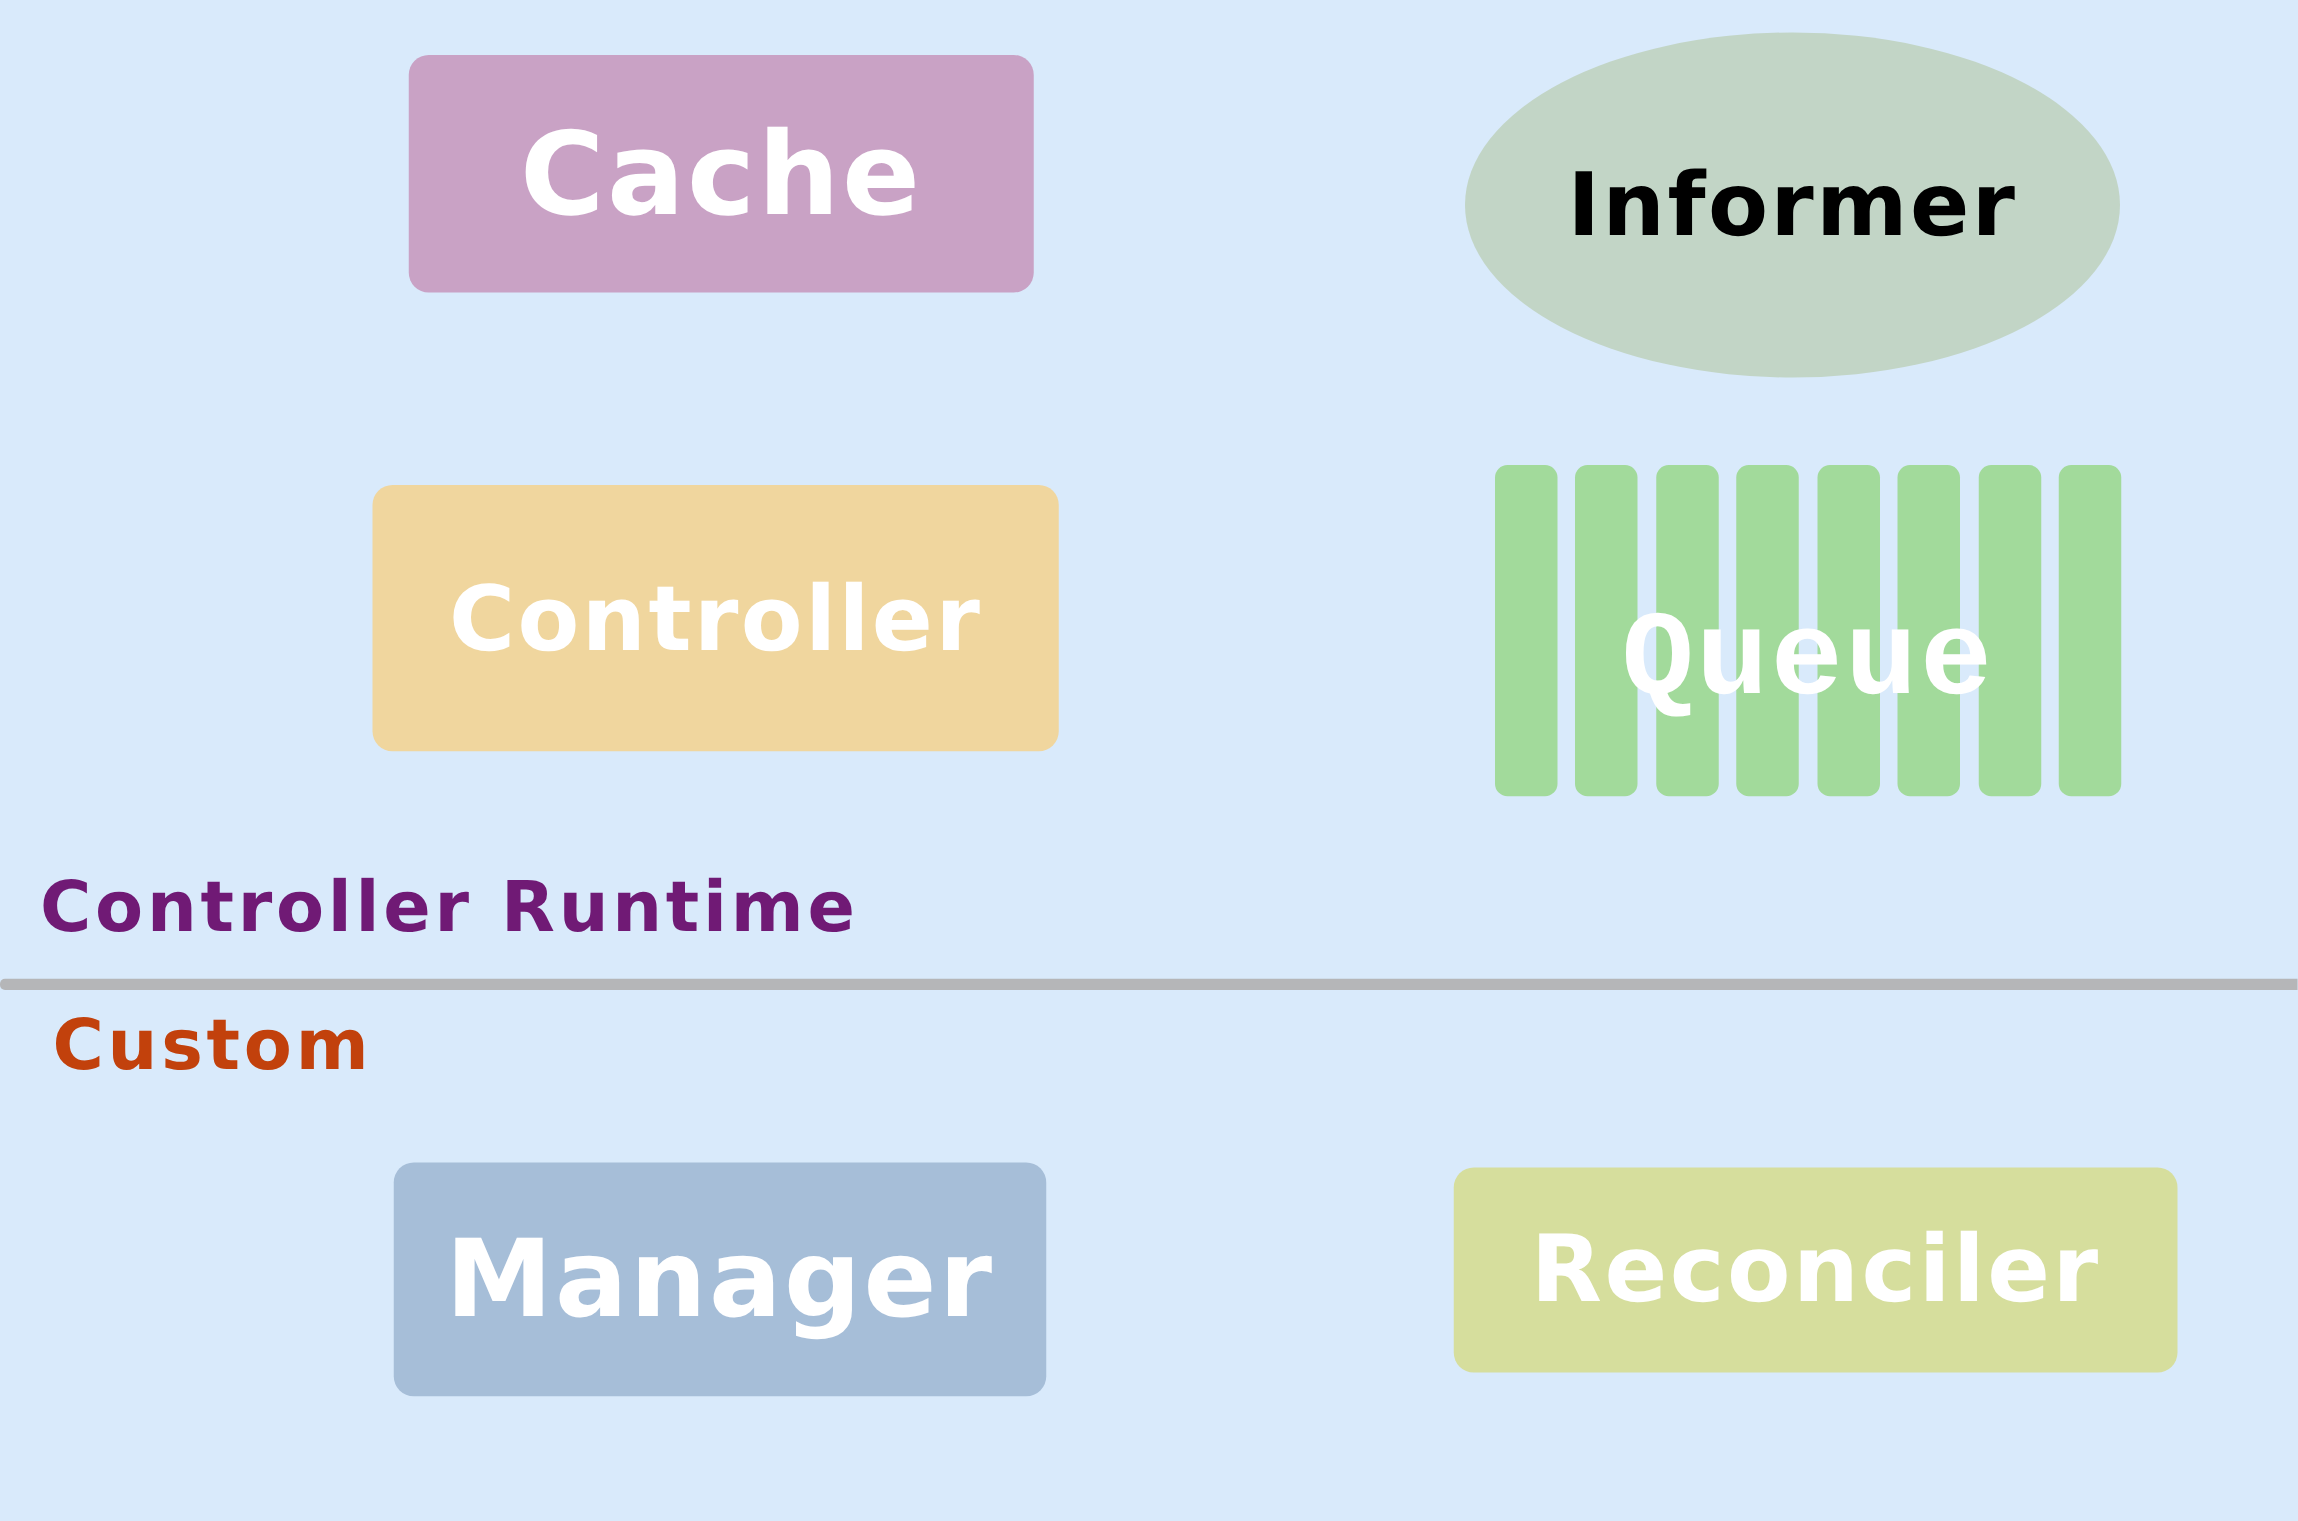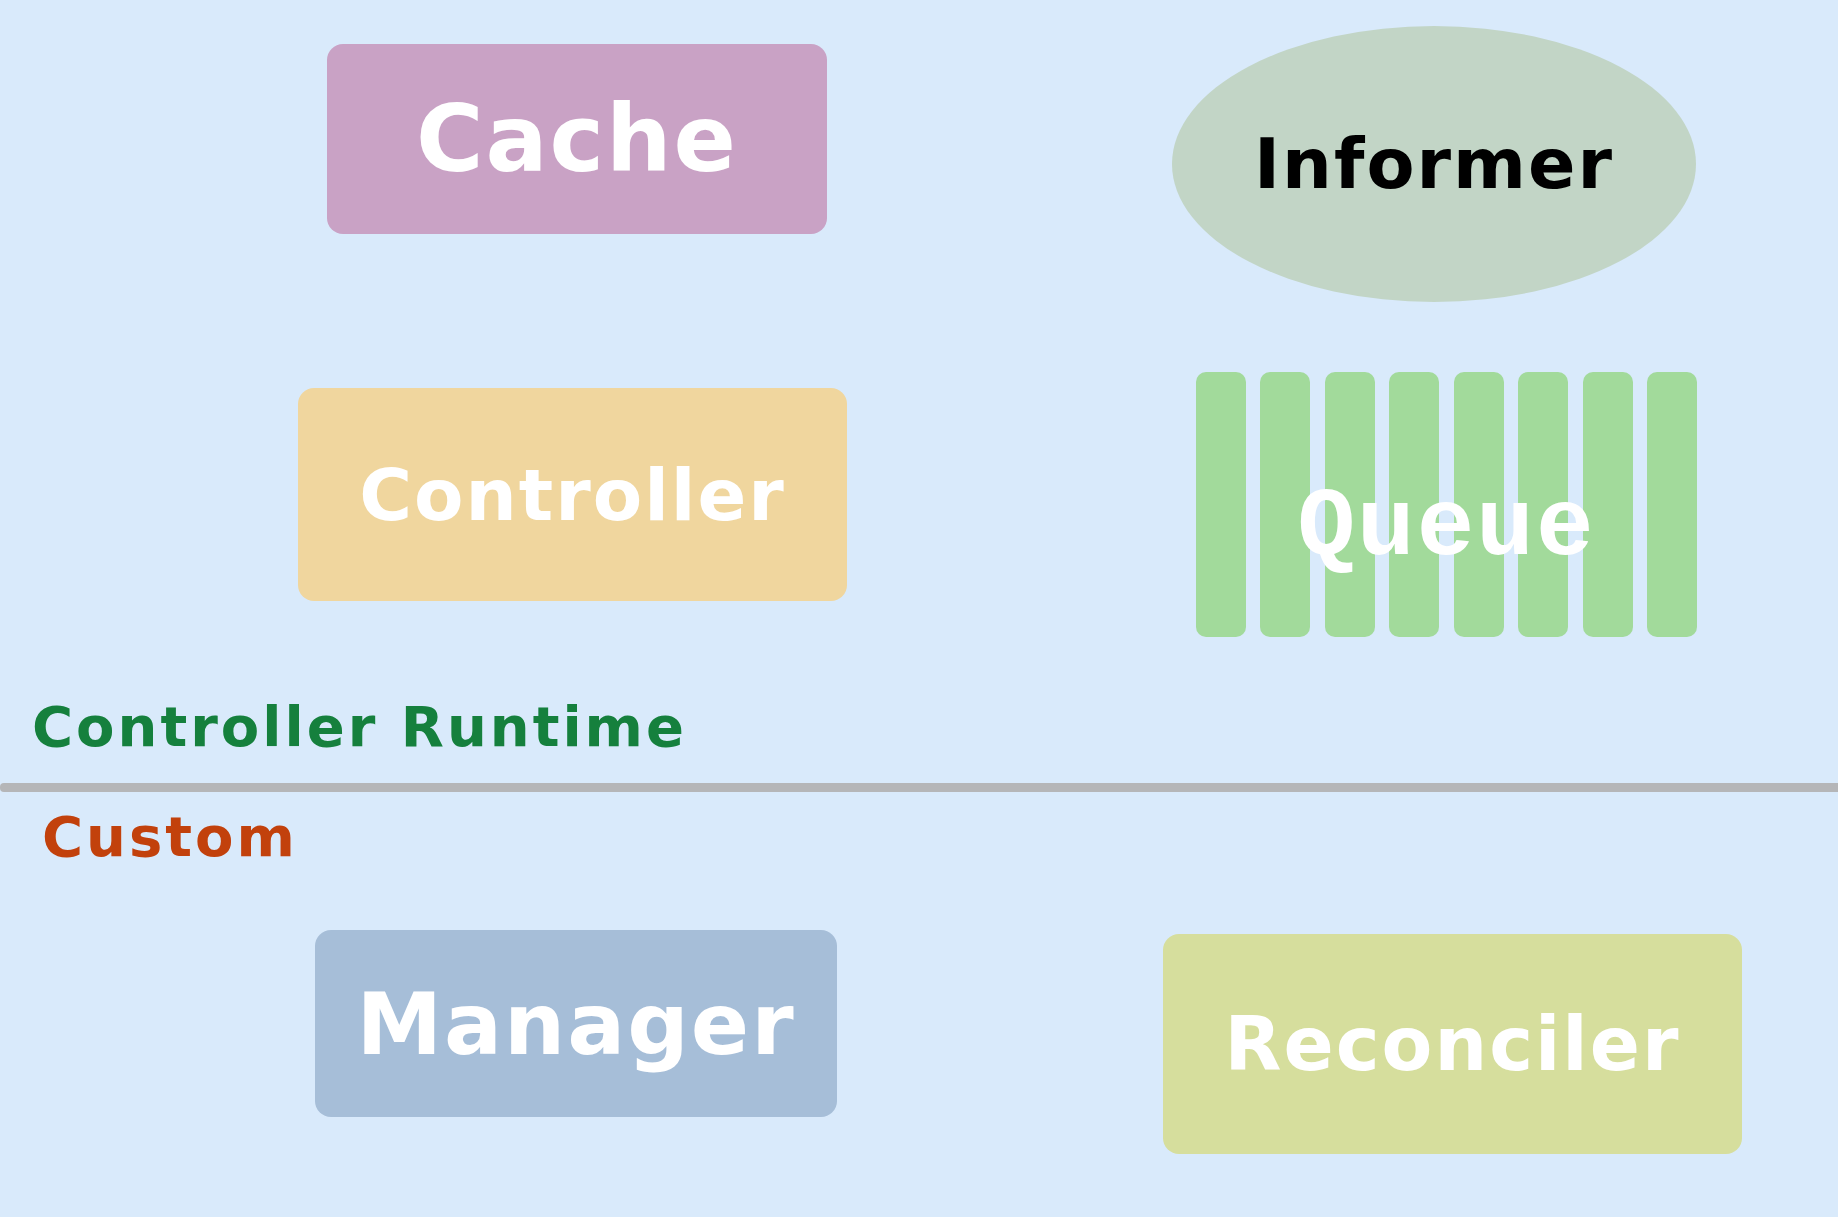--- a/index.html
+++ b/index.html
@@ -51,21 +51,21 @@
   .queue-label {
     position: relative;
     font-size: 96px;
     transform: translateY(24px);
     font-family: Liberation Mono, monospace;
   }
 
   .manager    { left: 315px;  top: 930px; width: 522px; height: 187px; }
   .manager    .node-label { font-size: 86px; }
 
-  .reconciler { left: 1163px; top: 934px; width: 579px; height: 220px; }
+  .reconciler { left: 1163px; top: 934px; width: 579px; height: 164px; }
   .reconciler .node-label { font-size: 74px; }
 
   
   .divider {
     position: absolute;
     left: 0;
     top: 783px;
     width: 100%;
     height: 9px;
     border-radius: 4px;
@@ -104,21 +104,21 @@
         <div class="queue-bar" style="background: rgb(162, 218, 155);"></div>
         <div class="queue-bar" style="background: rgb(162, 218, 155);"></div>
         <div class="queue-bar" style="background: rgb(162, 218, 155);"></div>
         <div class="queue-bar" style="background: rgb(162, 218, 155);"></div>
         <div class="queue-bar" style="background: rgb(162, 218, 155);"></div>
         <div class="queue-bar" style="background: rgb(162, 218, 155);"></div>
       </div>
     <span class="node-label queue-label" style="color: rgb(255, 255, 255);">Queue</span>
   </div>
 
-  <div class="section-label top" style="color: #15803d;">Controller Runtime</div>
+  <div class="section-label top" style="color: #701a75;">Controller Runtime</div>
 
   <div class="divider" style="background: rgb(181, 182, 184);"></div>
 
   <div class="section-label bottom" style="color: #c2410c;">Custom</div>
 
   <div class="node rect manager" style="background: rgb(166, 190, 216);">
     <span class="node-label" style="color: rgb(255, 255, 255);">Manager</span>
   </div>
 
   <div class="node rect reconciler" style="background: rgb(214, 222, 157);">

